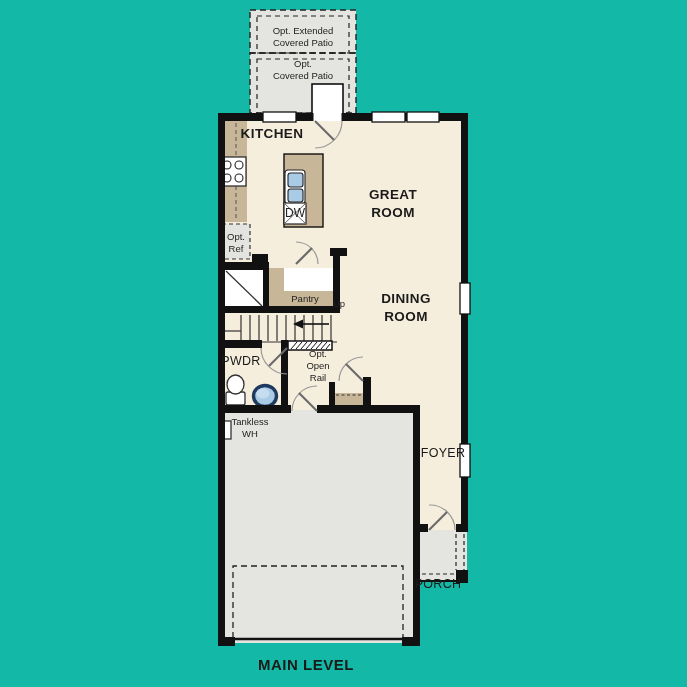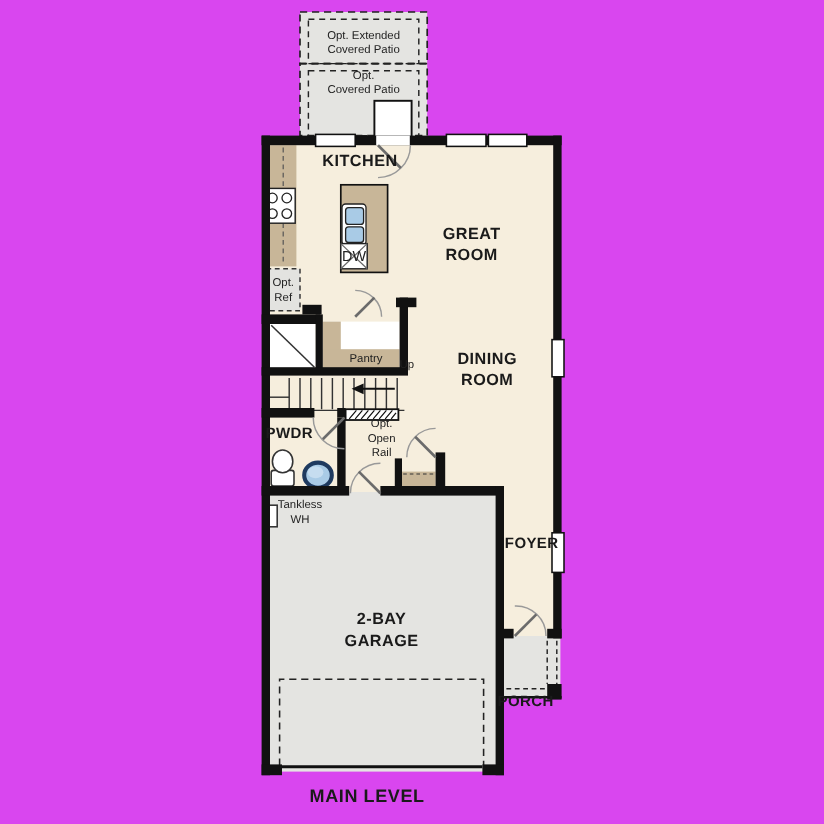--- a/index.html
+++ b/index.html
@@ -1,22 +1,22 @@
 <!DOCTYPE html>
 <html><head>
 <meta charset="utf-8">
 <style>
   html,body{margin:0;padding:0;background:#ffffff;}
-  #canvas{position:relative;width:687px;height:687px;background:#d946ef;overflow:hidden;
+  #canvas{position:relative;width:687px;height:687px;background:#14b8a6;overflow:hidden;
           font-family:"Liberation Sans",sans-serif;}
   #plan-svg{position:absolute;left:0;top:0;}
   .lbl{position:absolute;transform:translate(-50%,-50%);text-align:center;
        white-space:pre-line;color:#1a1a1a;font-family:"Liberation Sans",sans-serif;}
   .b14{font-size:13.5px;font-weight:bold;line-height:18px;letter-spacing:.4px;}
-  .b12{font-size:12.5px;font-weight:bold;letter-spacing:.3px;}
+  .b12{font-size:12.5px;font-weight:normal;letter-spacing:.3px;}
   .sm {font-size:9.5px;line-height:11.5px;color:#222222;}
   .sm12{font-size:9.5px;line-height:12px;color:#222222;}
   .title{font-size:15px;font-weight:bold;letter-spacing:.5px;transform:translate(0,-50%);margin-left:40px;}
 </style>
 </head>
 <body>
 
 <div id="canvas">
 
 <svg id="plan-svg" width="687" height="687" viewBox="0 0 687 687">
@@ -173,35 +173,33 @@
       <path d="M429,505 A25,25 0 0 1 455,530" stroke="#999" stroke-width="1.2"></path>
       <path d="M429,530 L447,512" stroke="#6b6b6b" stroke-width="2.2"></path>
     </g>
   </g>
 </svg>
 
 <div class="lbl sm" style="left:303px;top:36px">Opt. Extended
 Covered Patio</div>
 <div class="lbl sm" style="left:303px;top:69px">Opt.
 Covered Patio</div>
-<div class="lbl b14" style="left:300px;top:134px">KITCHEN</div>
+<div class="lbl b14" style="left:272px;top:134px">KITCHEN</div>
 <div class="lbl b14" style="left:393px;top:204px">GREAT
 ROOM</div>
 <div class="lbl sm" style="left:236px;top:242px">Opt.
 Ref</div>
 <div class="lbl sm" style="left:295px;top:214px;font-size:12px">DW</div>
 <div class="lbl sm" style="left:305px;top:299px">Pantry</div>
 <div class="lbl b14" style="left:406px;top:308px">DINING
 ROOM</div>
 <div class="lbl sm" style="left:339px;top:304px">Up</div>
 <div class="lbl sm12" style="left:318px;top:366px">Opt.
 Open
 Rail</div>
 <div class="lbl b12" style="left:241px;top:361px">PWDR</div>
 <div class="lbl sm" style="left:250px;top:427px">Tankless
 WH</div>
 <div class="lbl b12" style="left:443px;top:453px">FOYER</div>
-<div class="lbl b14" style="left:318px;top:525px">2-BAY
-GARAGE</div>
 <div class="lbl b12" style="left:438px;top:584px">PORCH</div>
 <div class="lbl title" style="left:218px;top:664px">MAIN LEVEL</div>
 
 </div>
 
 </body></html>

